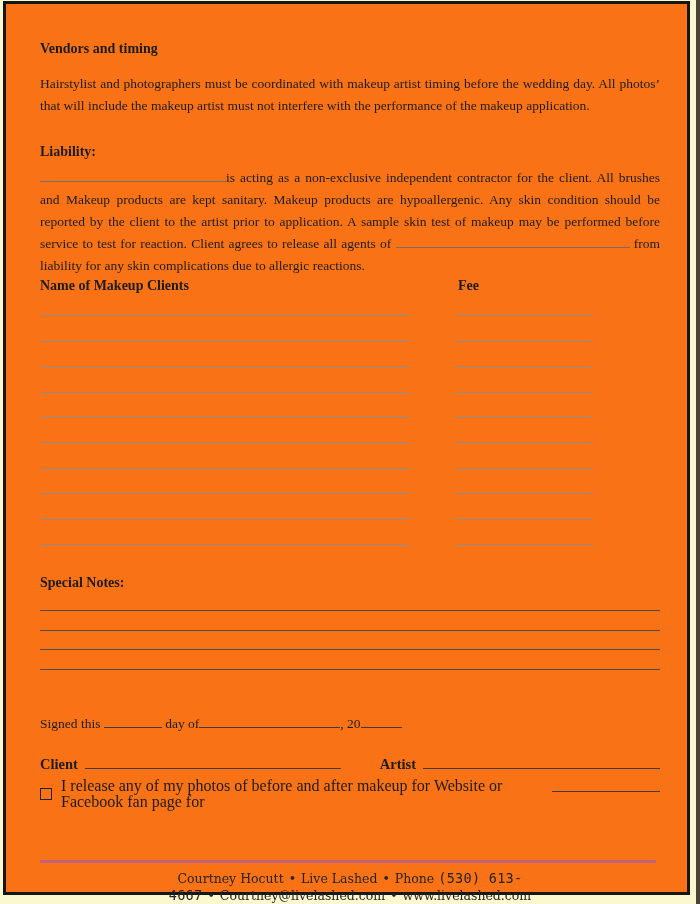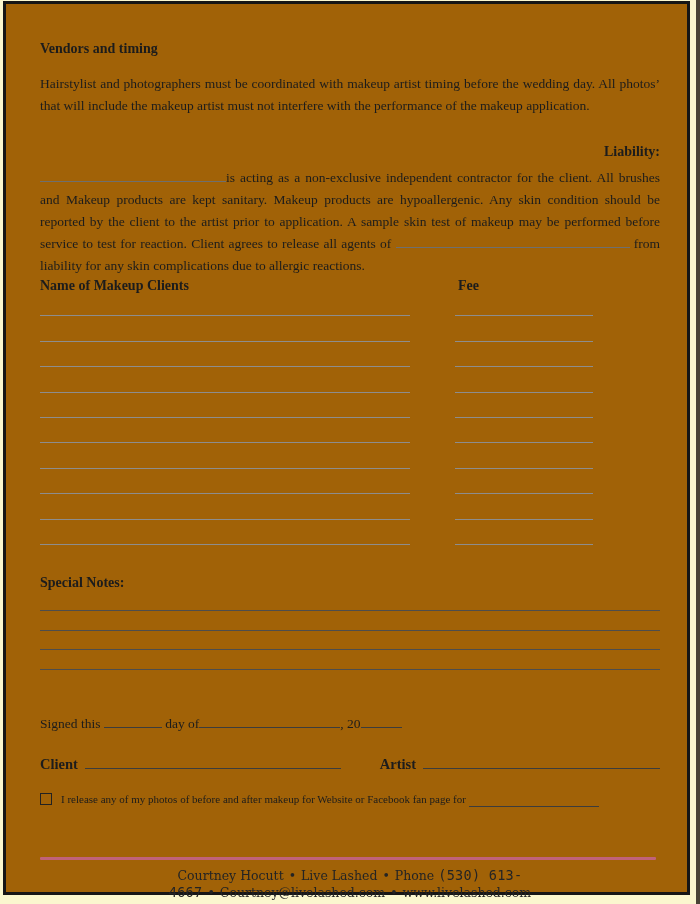--- a/index.html
+++ b/index.html
@@ -14,21 +14,21 @@
   }
   .canvas { position: relative; width: 700px; height: 904px; }
   .right-edge {
     position: absolute; top: 0; right: 0; width: 4px; height: 904px;
     background: #4a4336;
   }
   .page {
     position: absolute;
     left: 3px; top: 1px;
     width: 687px; height: 894px;
-    background: #a16207;
+    background: #f97316;
     border: 3px solid #161616;
     box-sizing: border-box;
   }
   .content {
     position: absolute;
     left: 0; top: 0; right: 0;
     padding: 0 27px 0 34px;
   }
   h3 {
     margin: 0;
@@ -36,21 +36,21 @@
     line-height: 18px;
     font-weight: bold;
   }
   .vendors-heading { margin-top: 36px; }
   .vendors-para {
     margin: 15px 0 0 0;
     font-size: 13.5px;
     line-height: 22px;
     text-align: justify;
   }
-  .liability-heading { margin-top: 26px; text-align: right; }
+  .liability-heading { margin-top: 26px; }
   .liability-para {
     margin: 6px 0 0 0;
     font-size: 13.5px;
     line-height: 22px;
     text-align: justify;
   }
   .blank {
     display: inline-block;
     height: 13px;
     vertical-align: baseline;
@@ -106,23 +106,23 @@
     font-size: 14.5px;
     font-weight: bold;
     line-height: 19px;
     align-items: baseline;
   }
   .blank-client-sig { width: 256px; margin-left: 7px; }
   .sig-artist-label { margin-left: 39px; text-align: center; }
   .blank-artist-sig { flex: 1; margin-left: 7px; }
   .release-row {
     display: flex;
-    margin-top: 17px;
-    align-items: flex-end;
-    font-size: 11px;
+    margin-top: 4px;
+    align-items: flex-start;
+    font-size: 16px;
     line-height: 16px;
   }
   .checkbox {
     display: inline-block;
     width: 10px; height: 10px;
     border: 1.4px solid #222222;
     margin-right: 9px;
     align-self: center;
     flex: 0 0 auto;
   }

